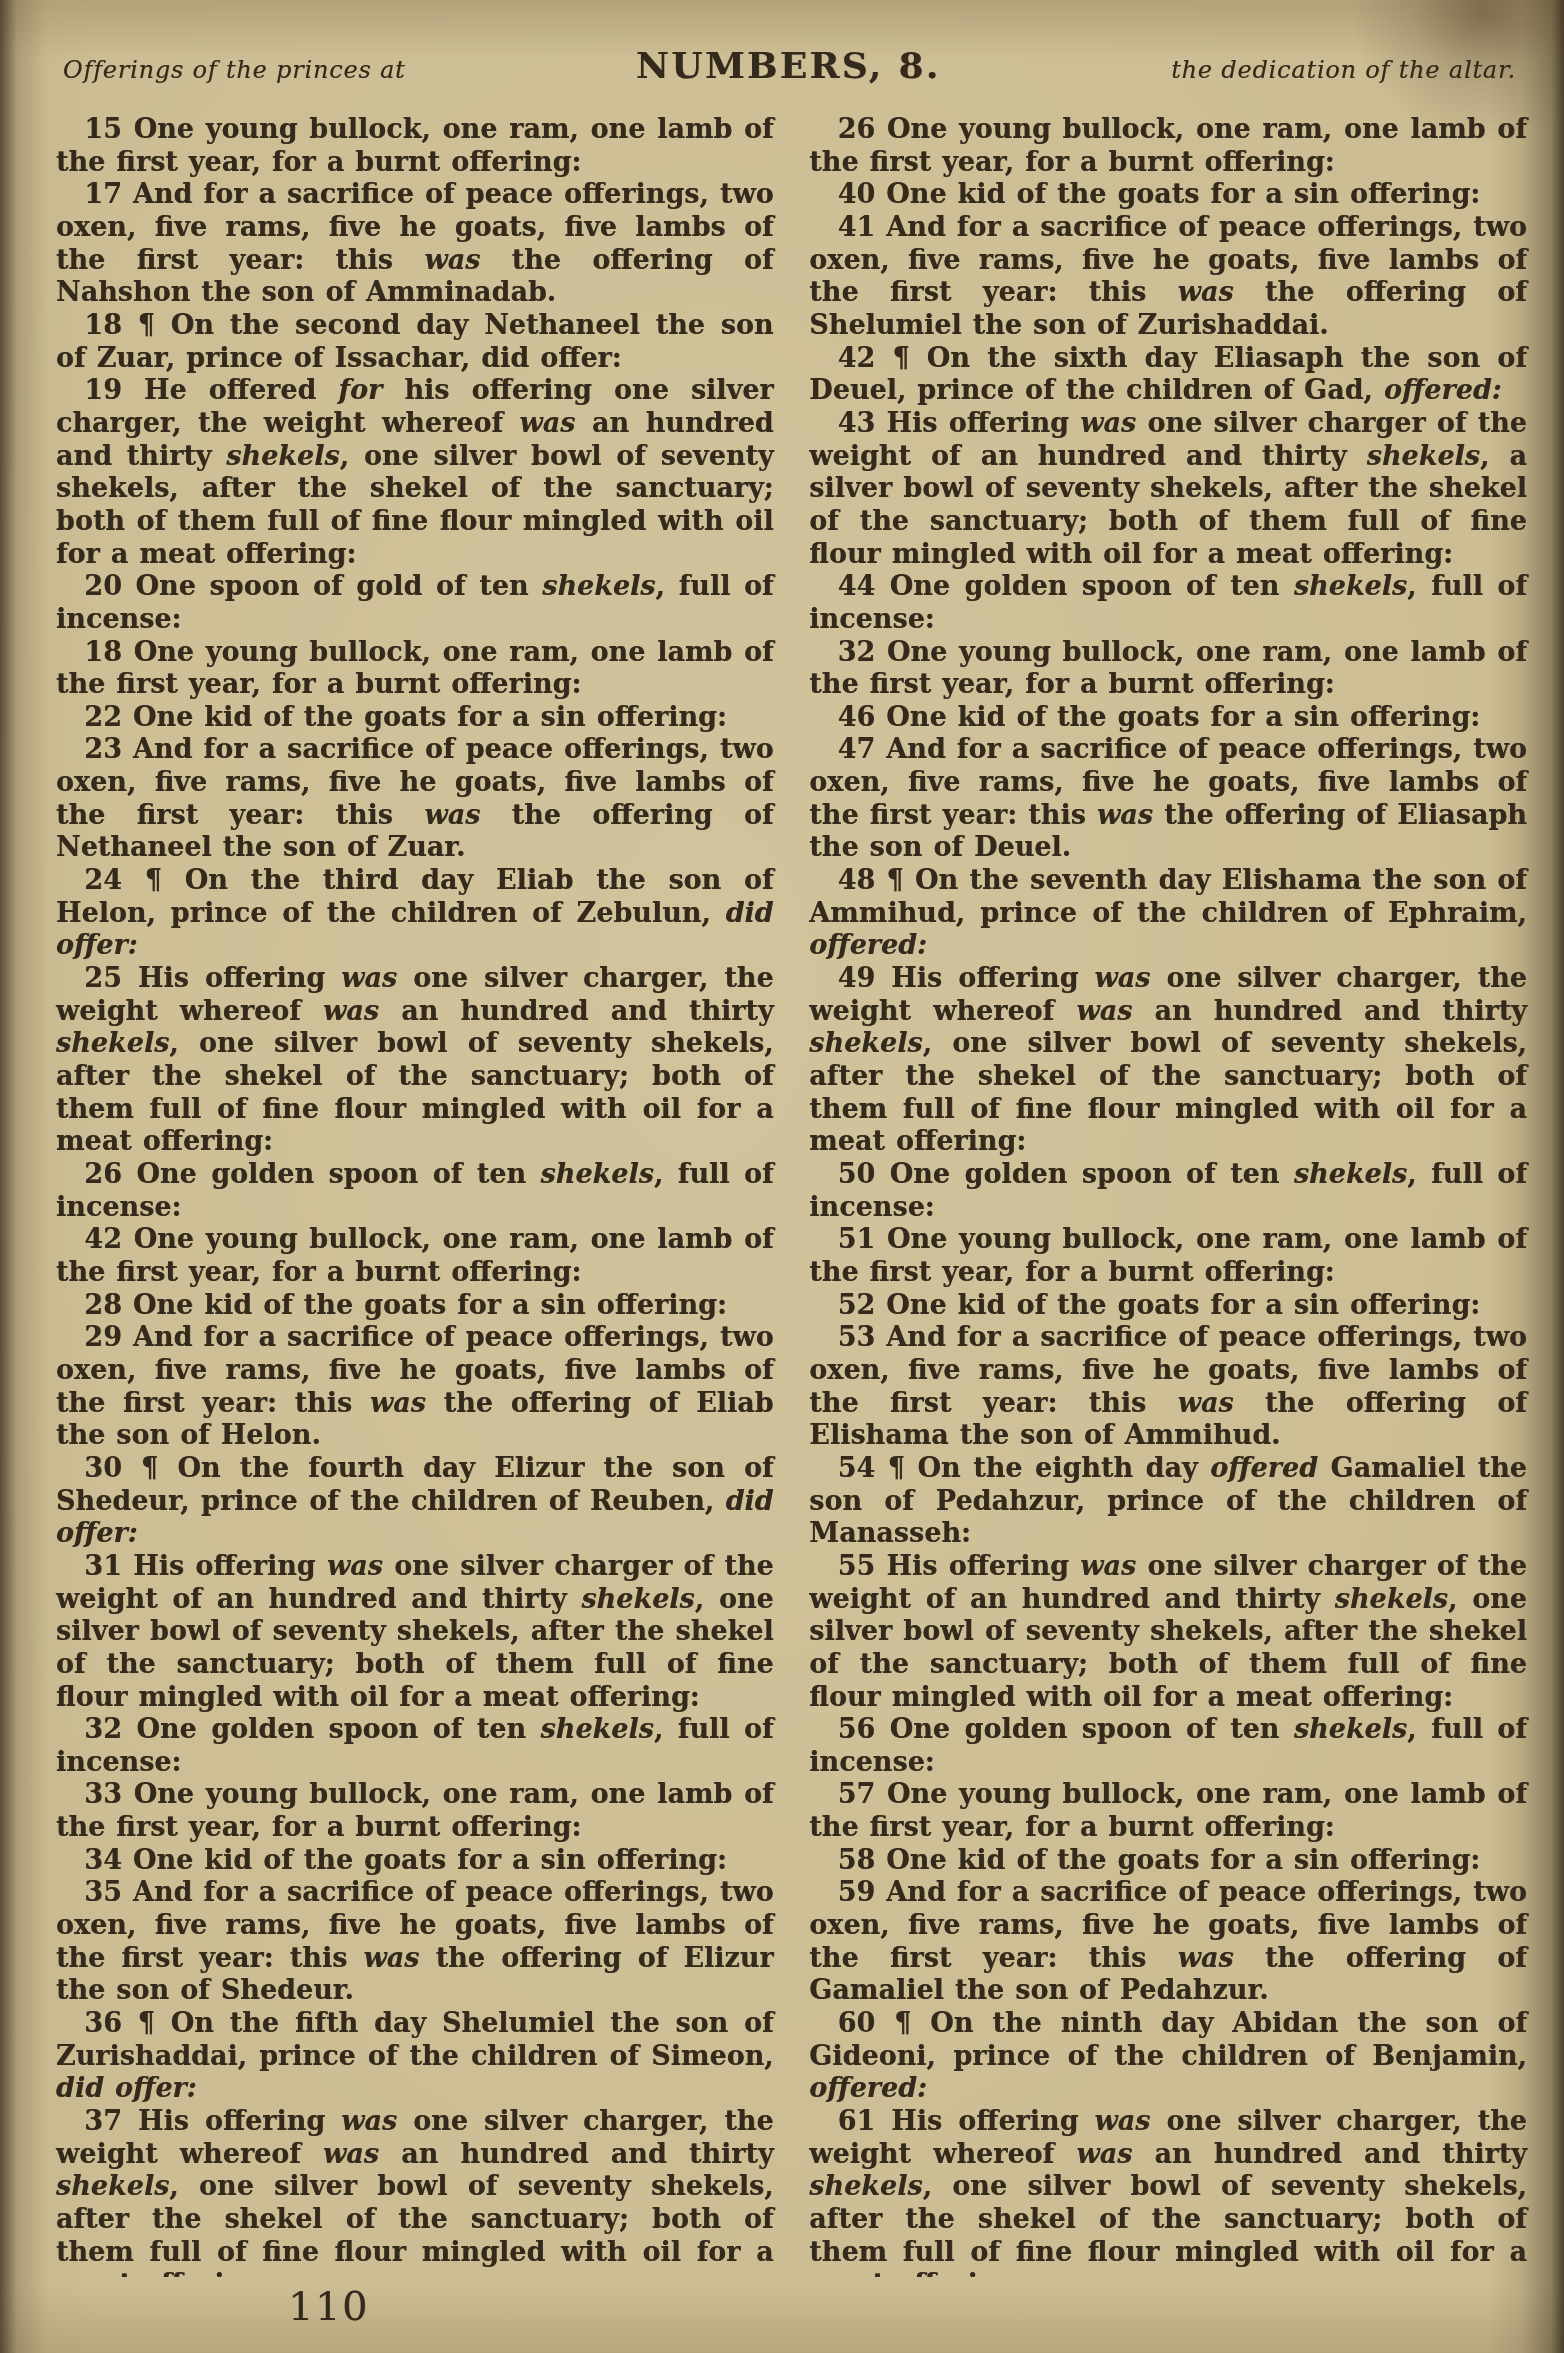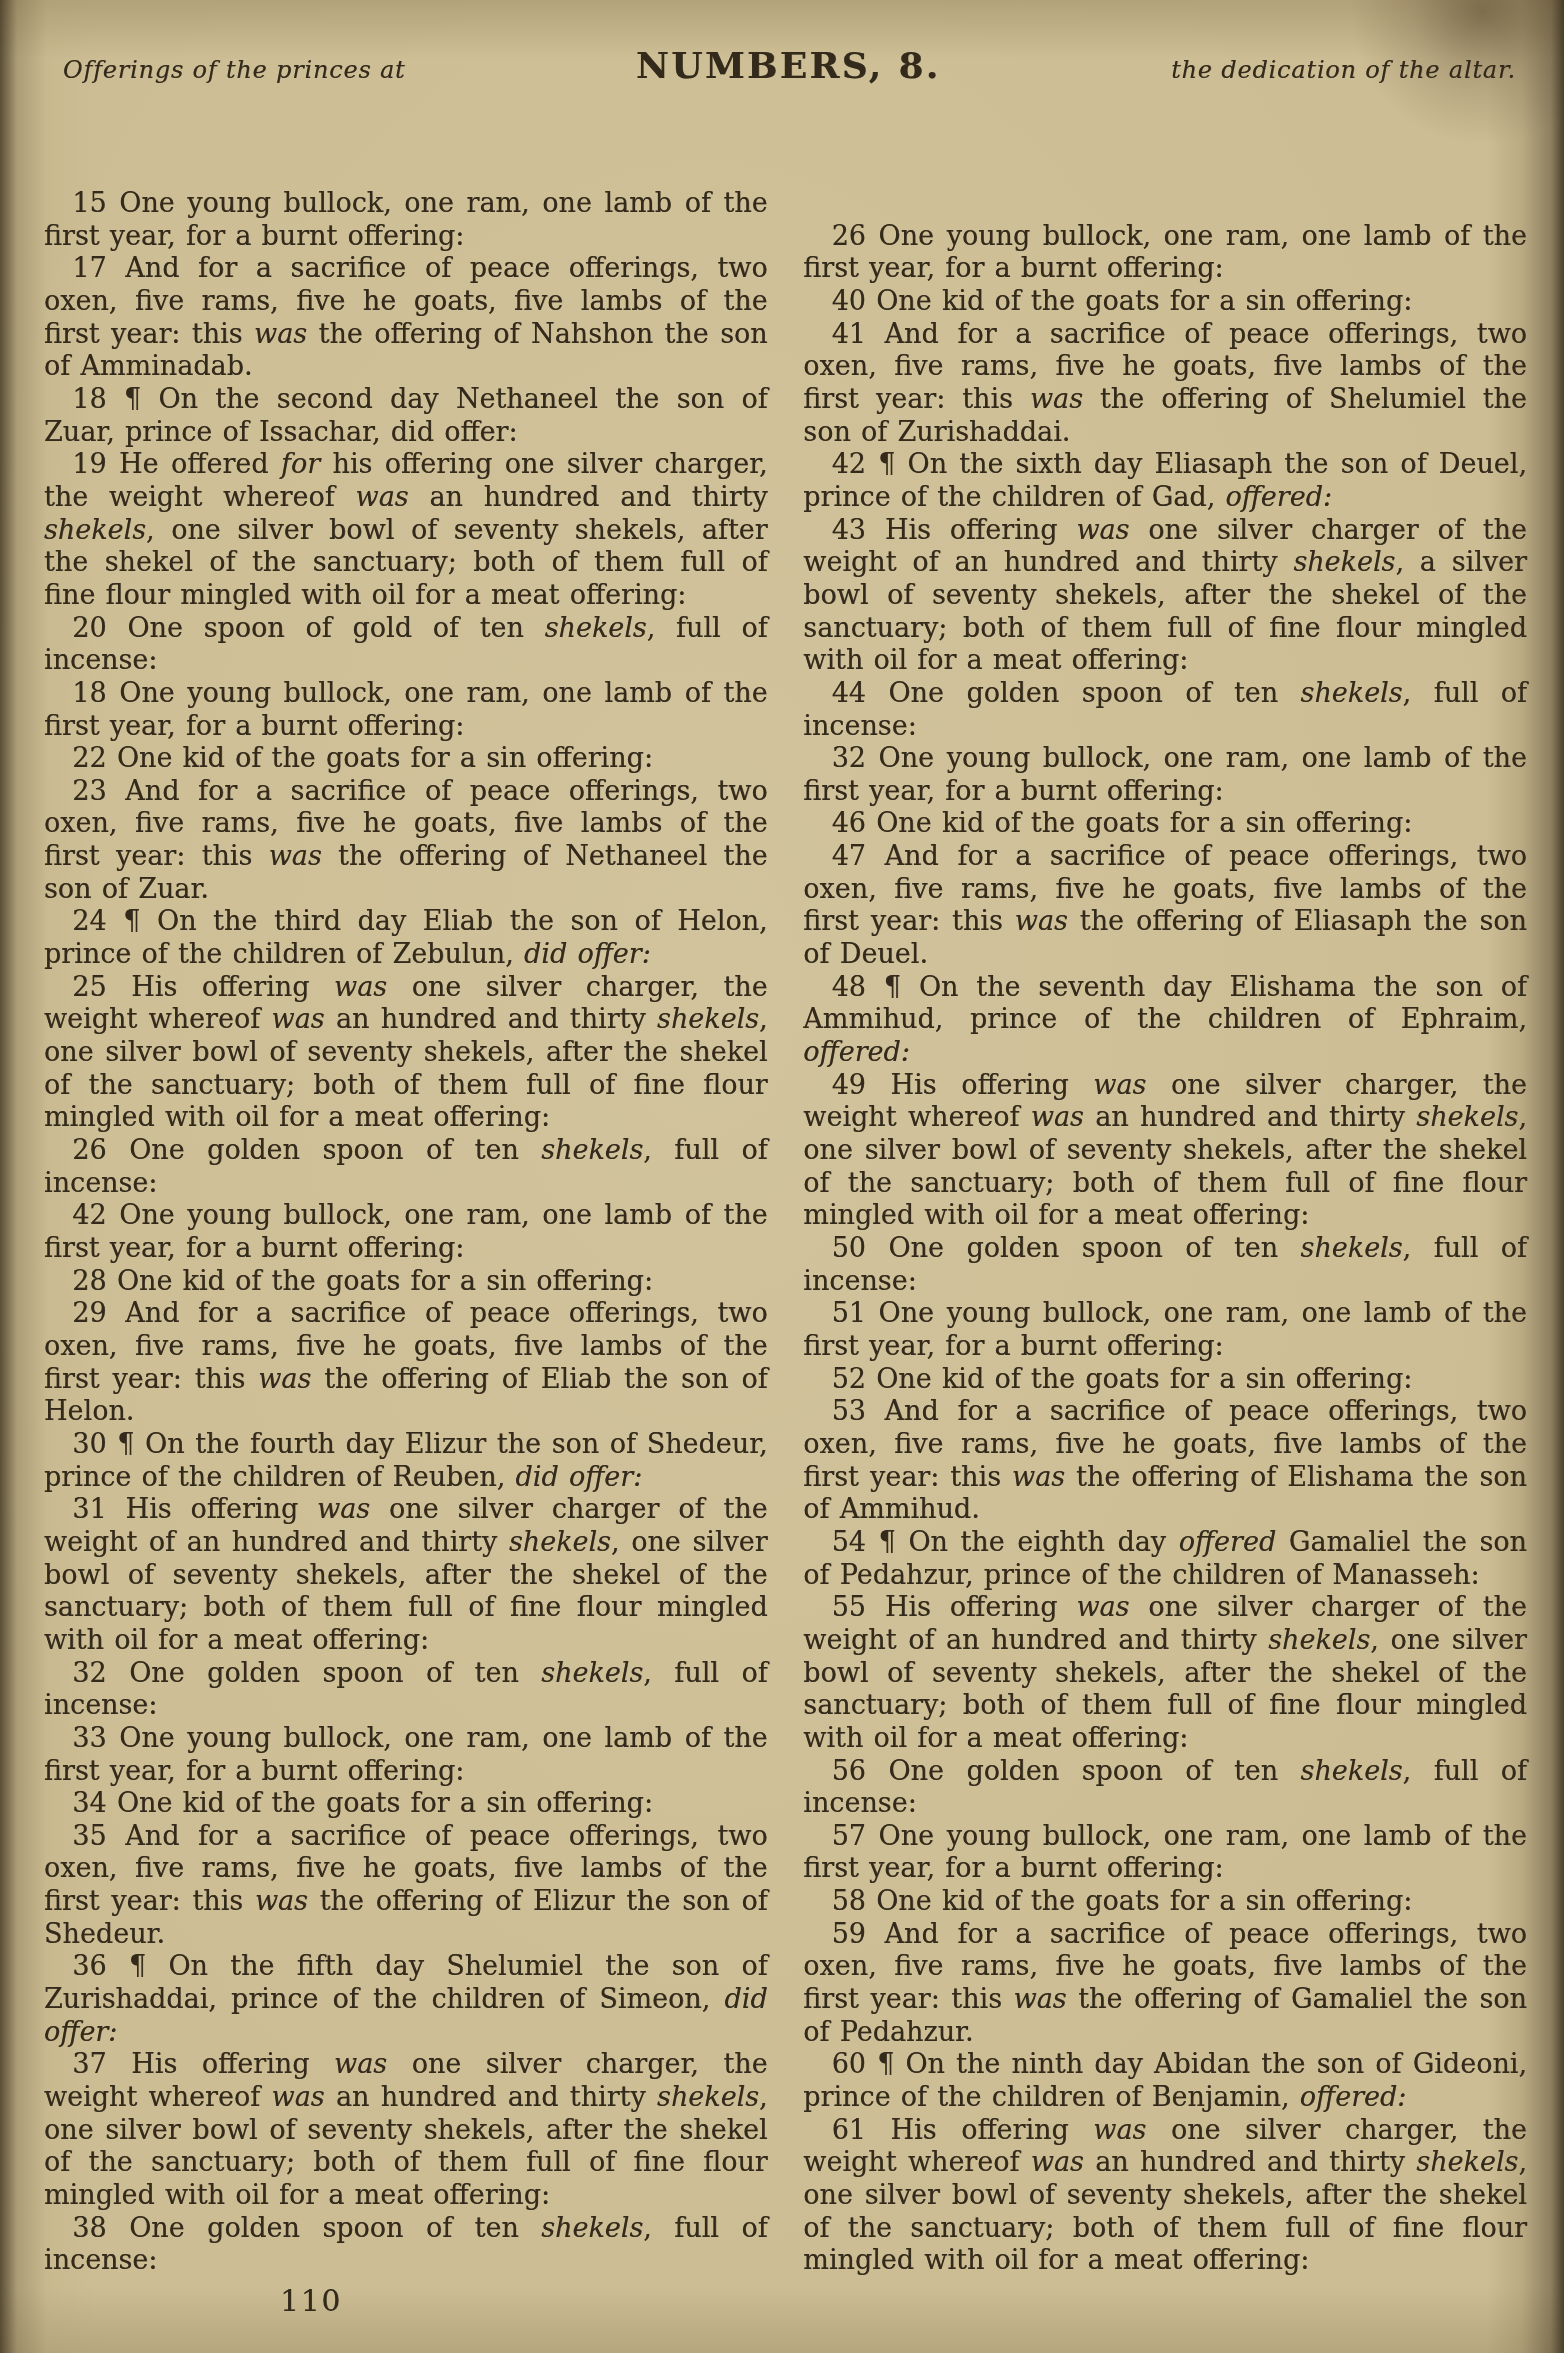--- a/index.html
+++ b/index.html
@@ -38,24 +38,25 @@
     text-shadow:0.3px 0.3px 0.6px rgba(43,33,20,0.5);
   }
   .rh-center{
     font-size:36px;
     font-weight:bold;
     letter-spacing:2.3px;
     text-shadow:0.3px 0.3px 0.6px rgba(43,33,20,0.5);
   }
   .text-columns{
     display:flex;
-    align-items:flex-end;
-    padding:27px 38px 0 44px;
+    align-items:flex-start;
+    padding:27px 38px 0 56px;
     height:2191px;
     overflow:hidden;
+    font-weight:bold;
   }
   .column{
     flex:1 1 0;
     font-size:27px;
     line-height:1.21;
     text-align:justify;
     word-spacing:0.06em;
   }
   .col-divider{
     flex:0 0 1.6px;
@@ -64,22 +65,22 @@
     background:linear-gradient(180deg, rgba(75,62,42,0.15), rgba(75,62,42,0.62) 4%, rgba(75,62,42,0.62) 96%, rgba(75,62,42,0.15));
   }
   .verse{
     margin:0;
     text-indent:1.05em;
     text-shadow:0.3px 0.3px 0.5px rgba(43,33,20,0.55);
   }
   .verse i{font-style:italic;}
   .page-number{
     position:absolute;
-    left:280px;top:2283px;
-    font-size:30px;
+    left:288px;top:2283px;
+    font-size:40px;
     letter-spacing:1.6px;
     text-shadow:0.3px 0.3px 0.5px rgba(43,33,20,0.55);
   }
 </style>
 </head>
 <body>
 
 <div class="page">
 
   <div class="running-head">

